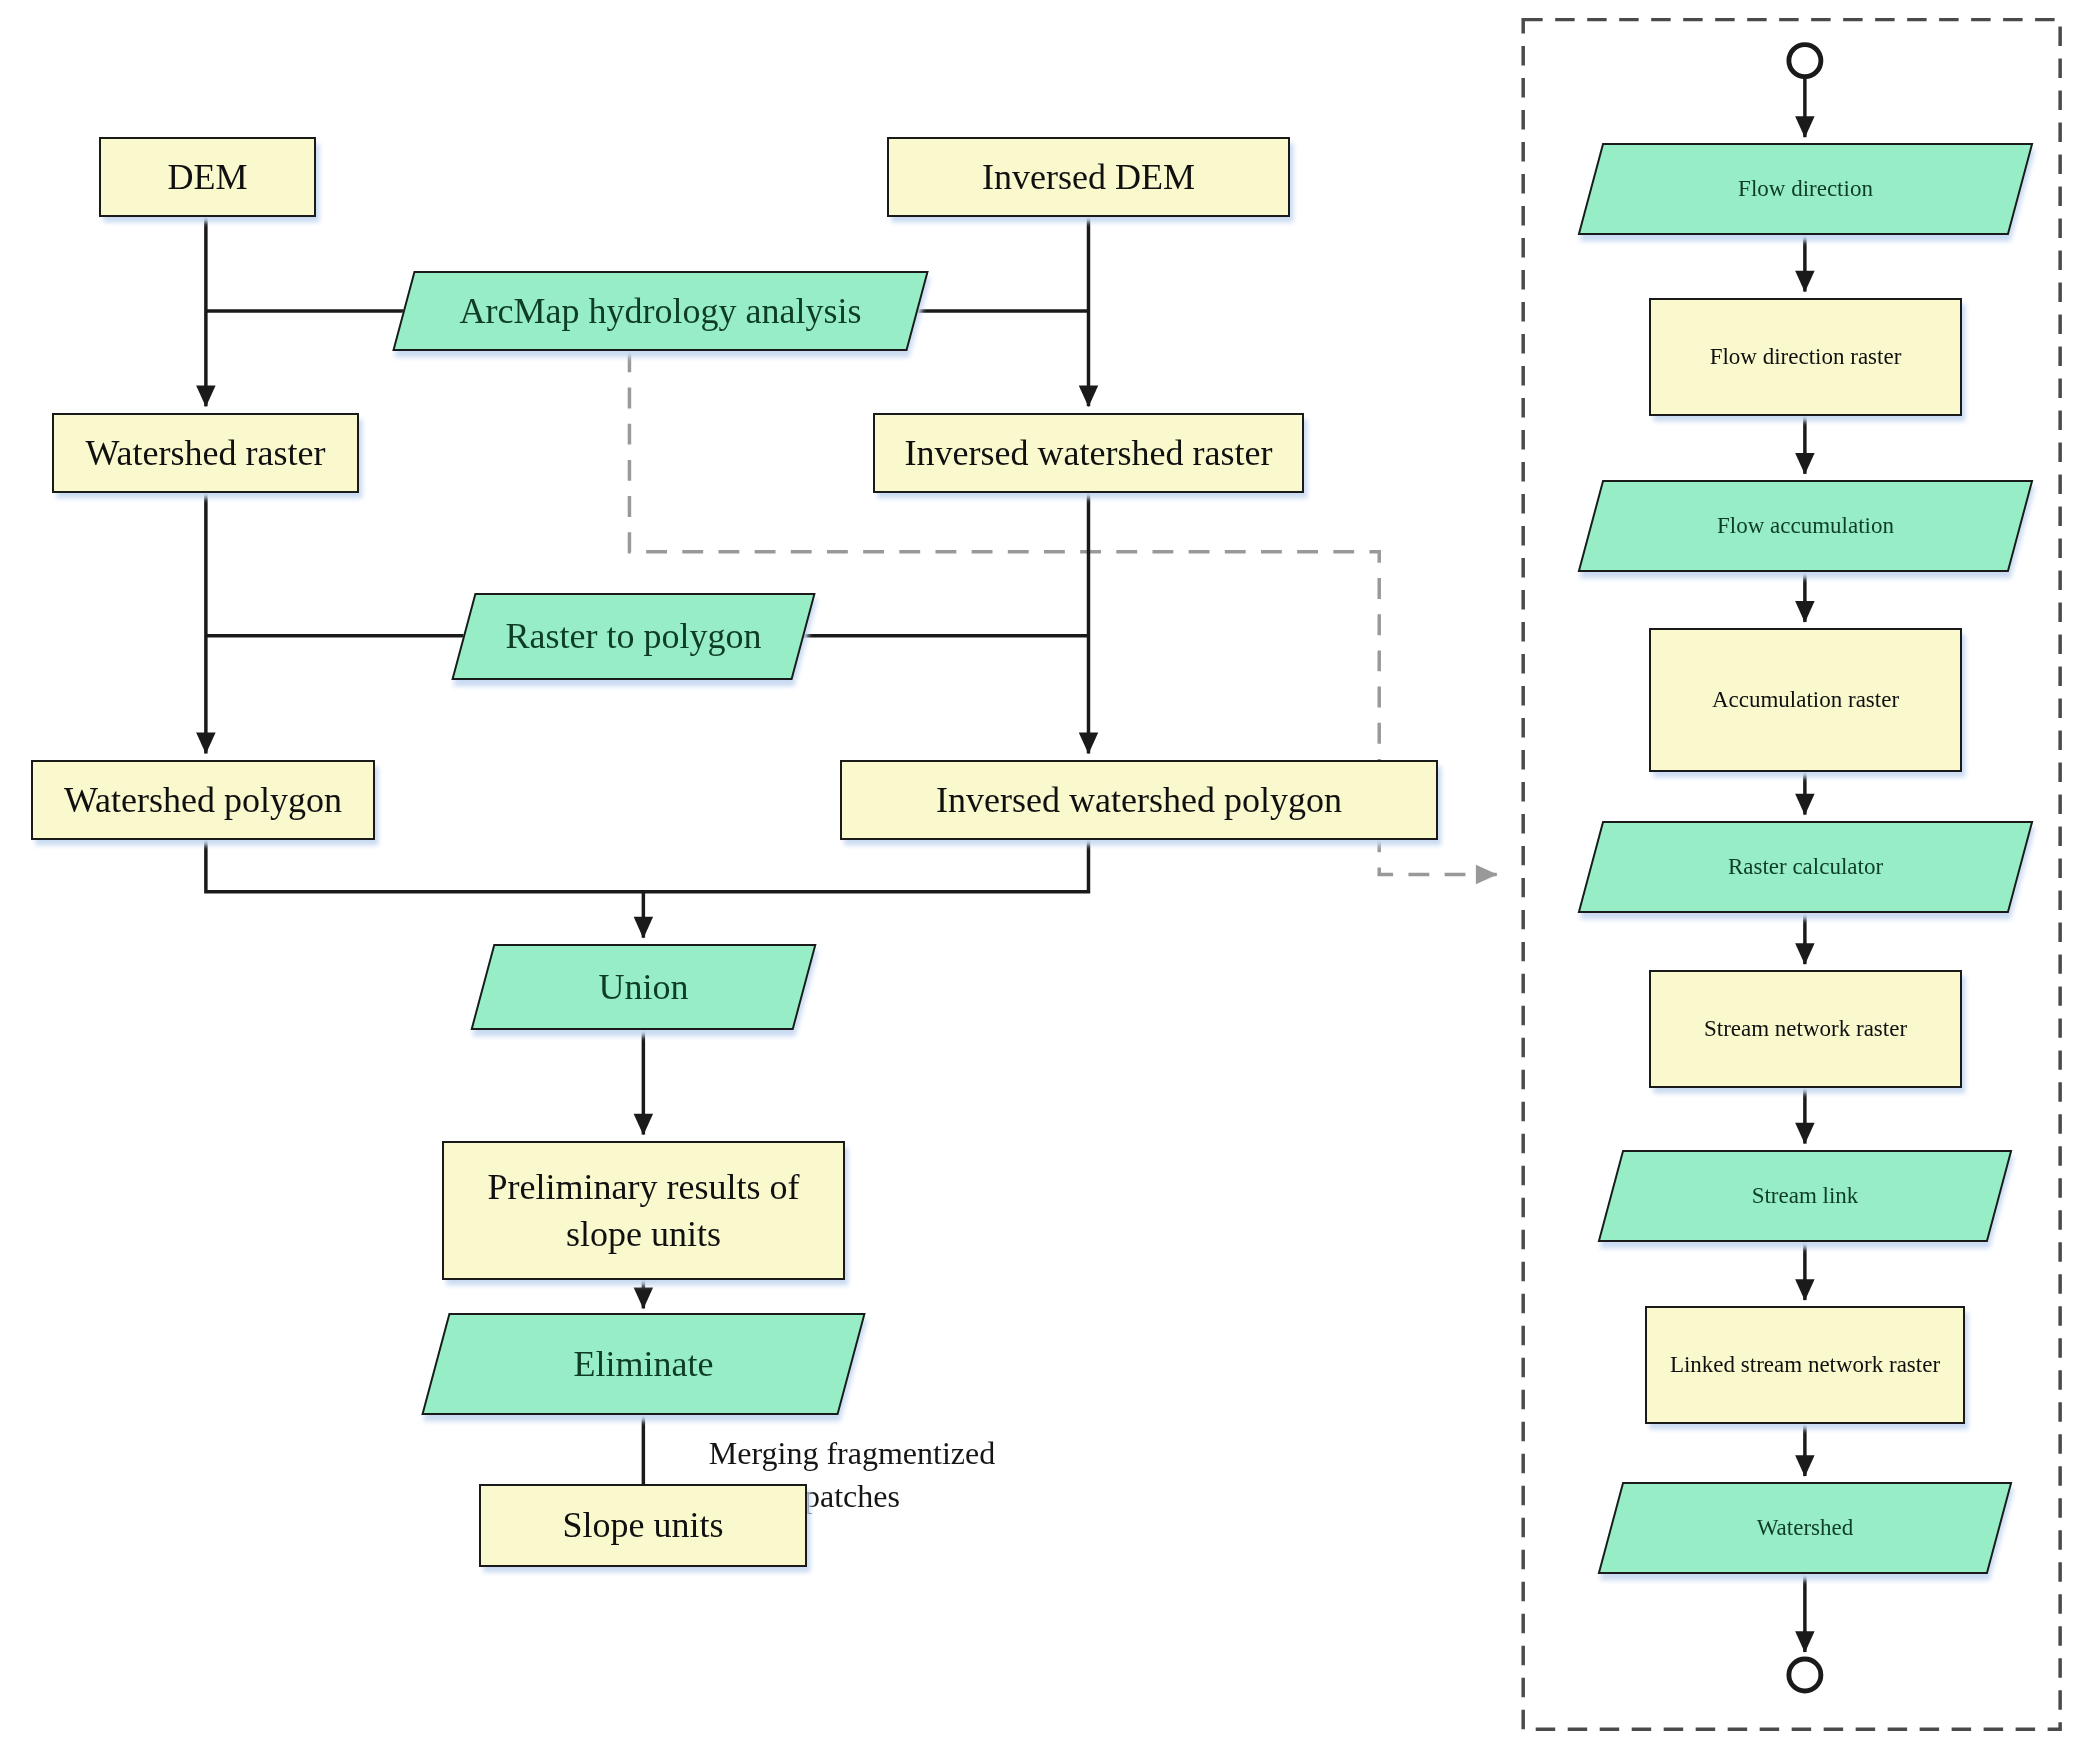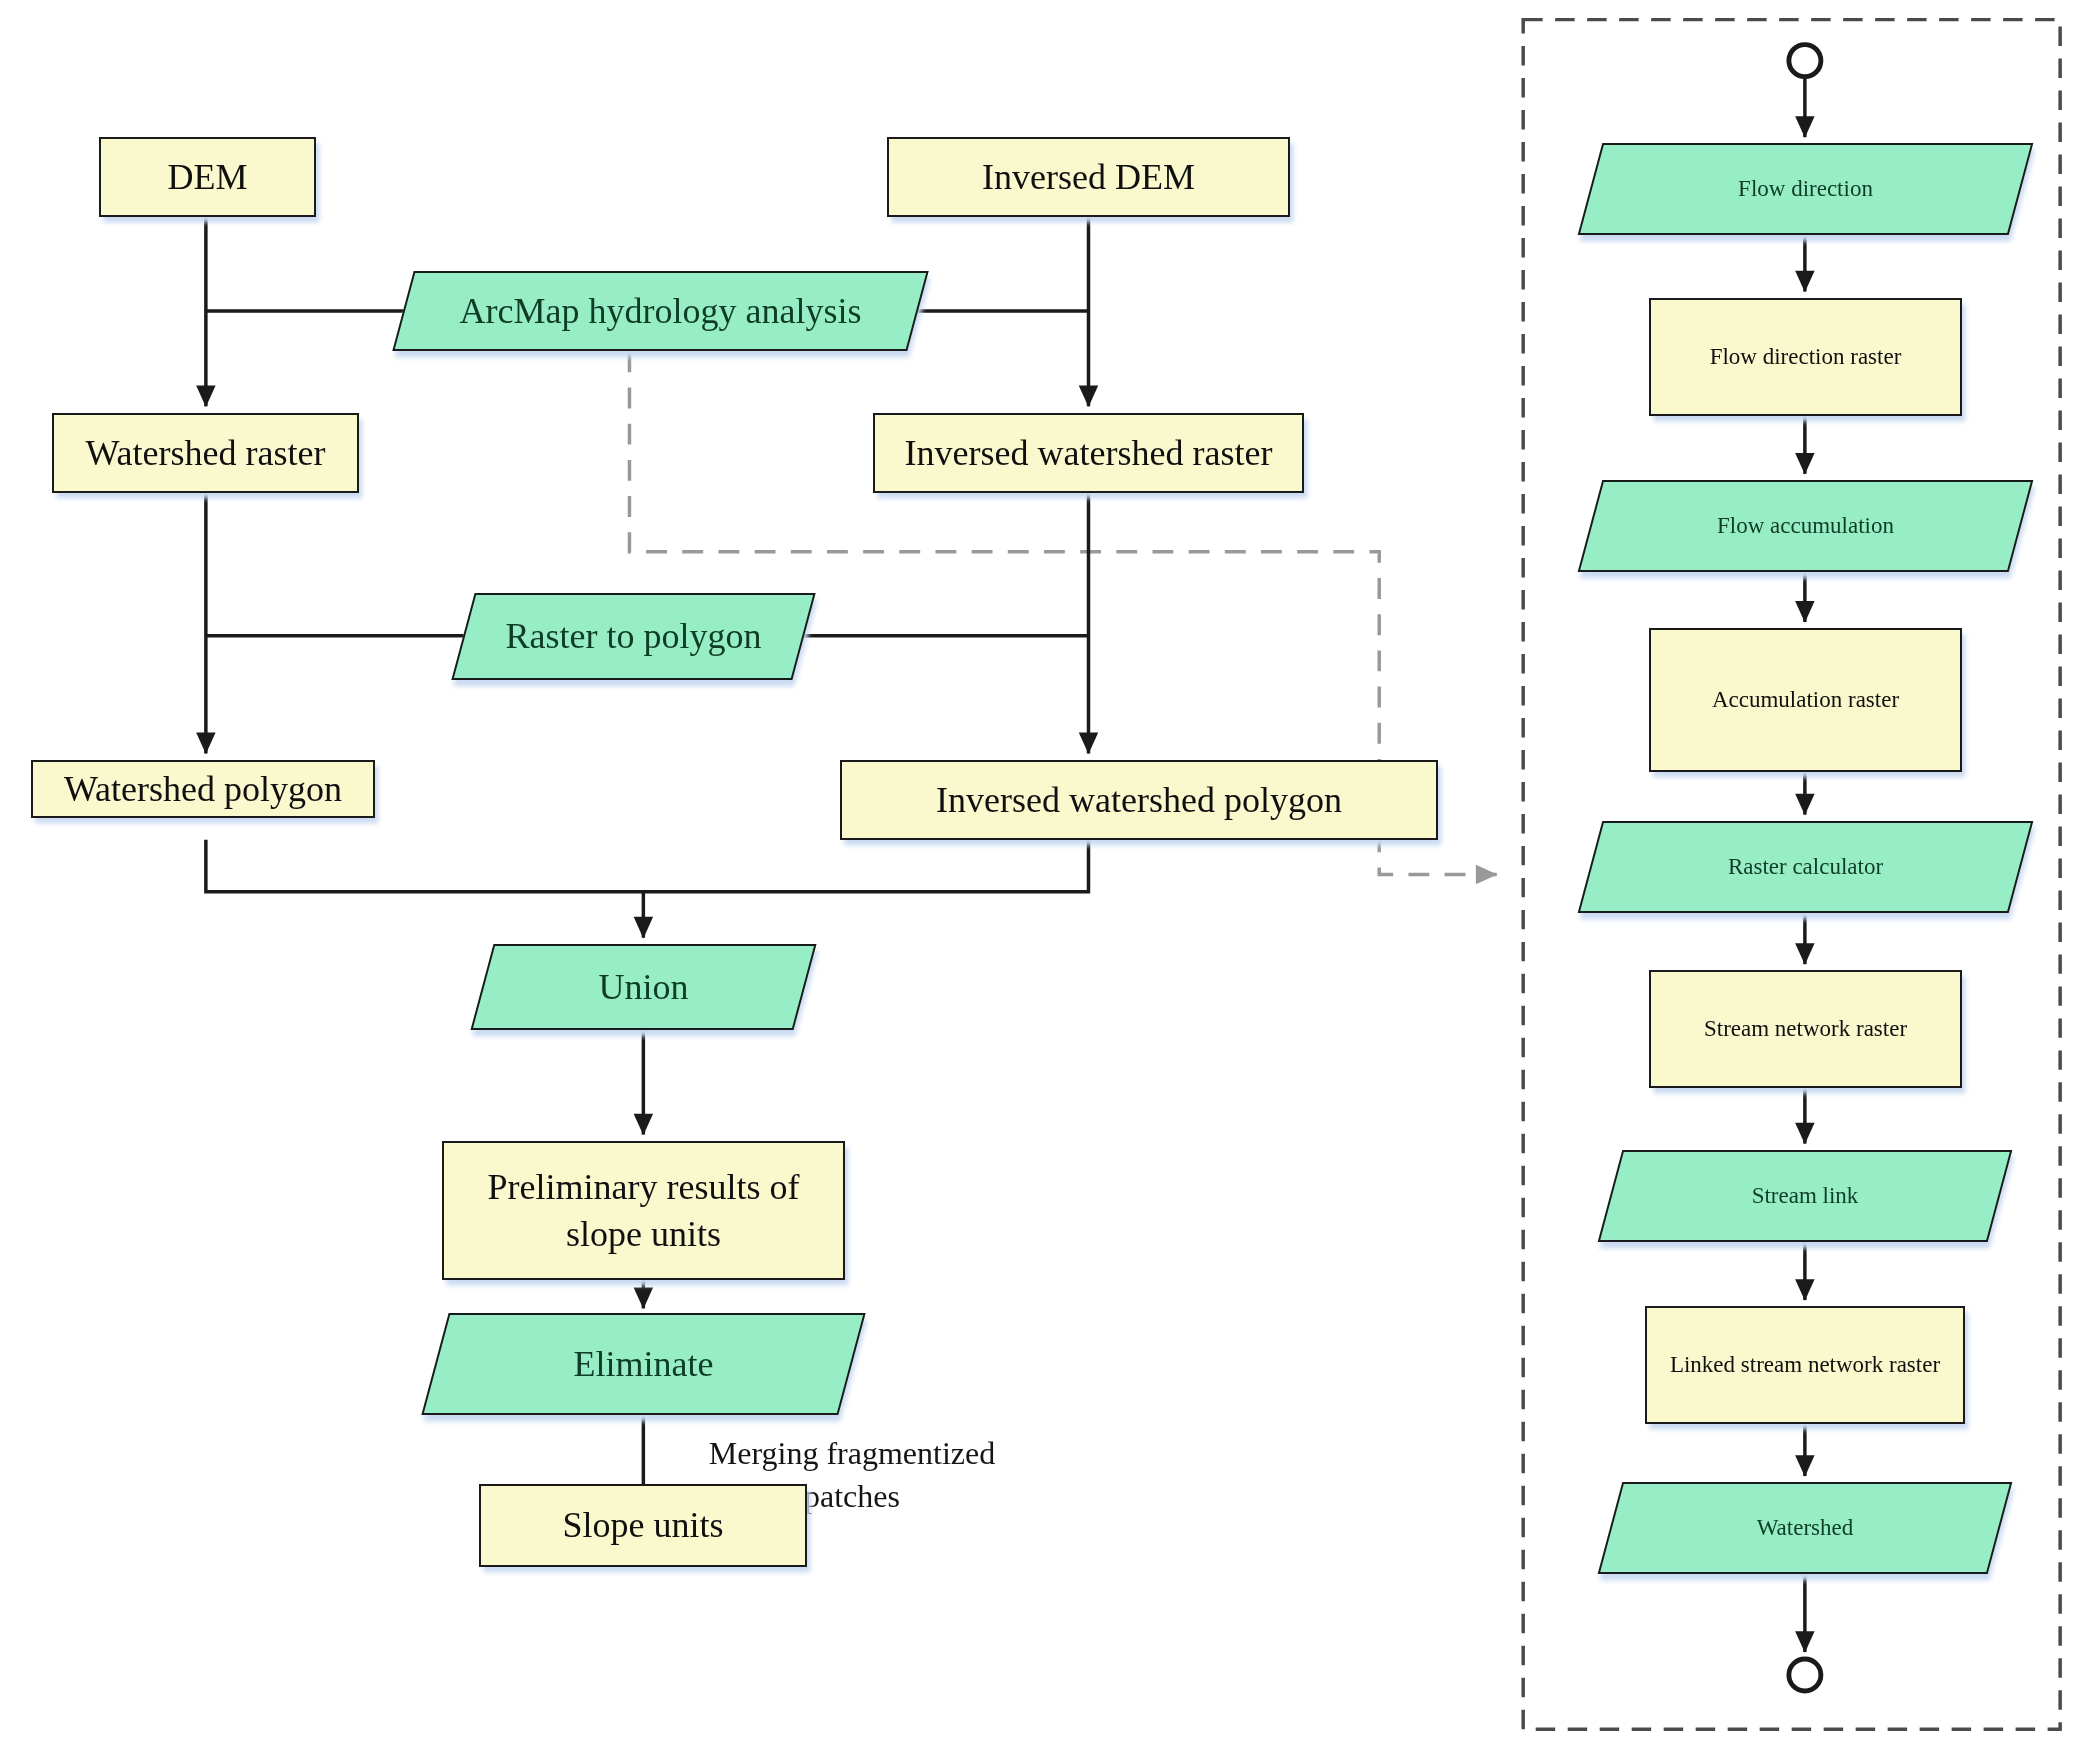--- a/index.html
+++ b/index.html
@@ -117,21 +117,21 @@
   <div class="node rect nowrap" style="left:873px;top:413px;width:431px;height:80px">
     <span class="bg"></span>
     <span class="label">Inversed watershed raster</span>
   </div>
 
   <div class="node pgram nowrap" style="left:463px;top:593px;width:341px;height:87px">
     <span class="bg"></span>
     <span class="label">Raster to polygon</span>
   </div>
 
-  <div class="node rect nowrap" style="left:31px;top:760px;width:344px;height:58px">
+  <div class="node rect nowrap" style="left:31px;top:760px;width:344px;height:80px">
     <span class="bg"></span>
     <span class="label">Watershed polygon</span>
   </div>
 
   <div class="node rect nowrap" style="left:840px;top:760px;width:598px;height:80px">
     <span class="bg"></span>
     <span class="label">Inversed watershed polygon</span>
   </div>
 
   <div class="node pgram nowrap" style="left:482px;top:944px;width:323px;height:86px">

